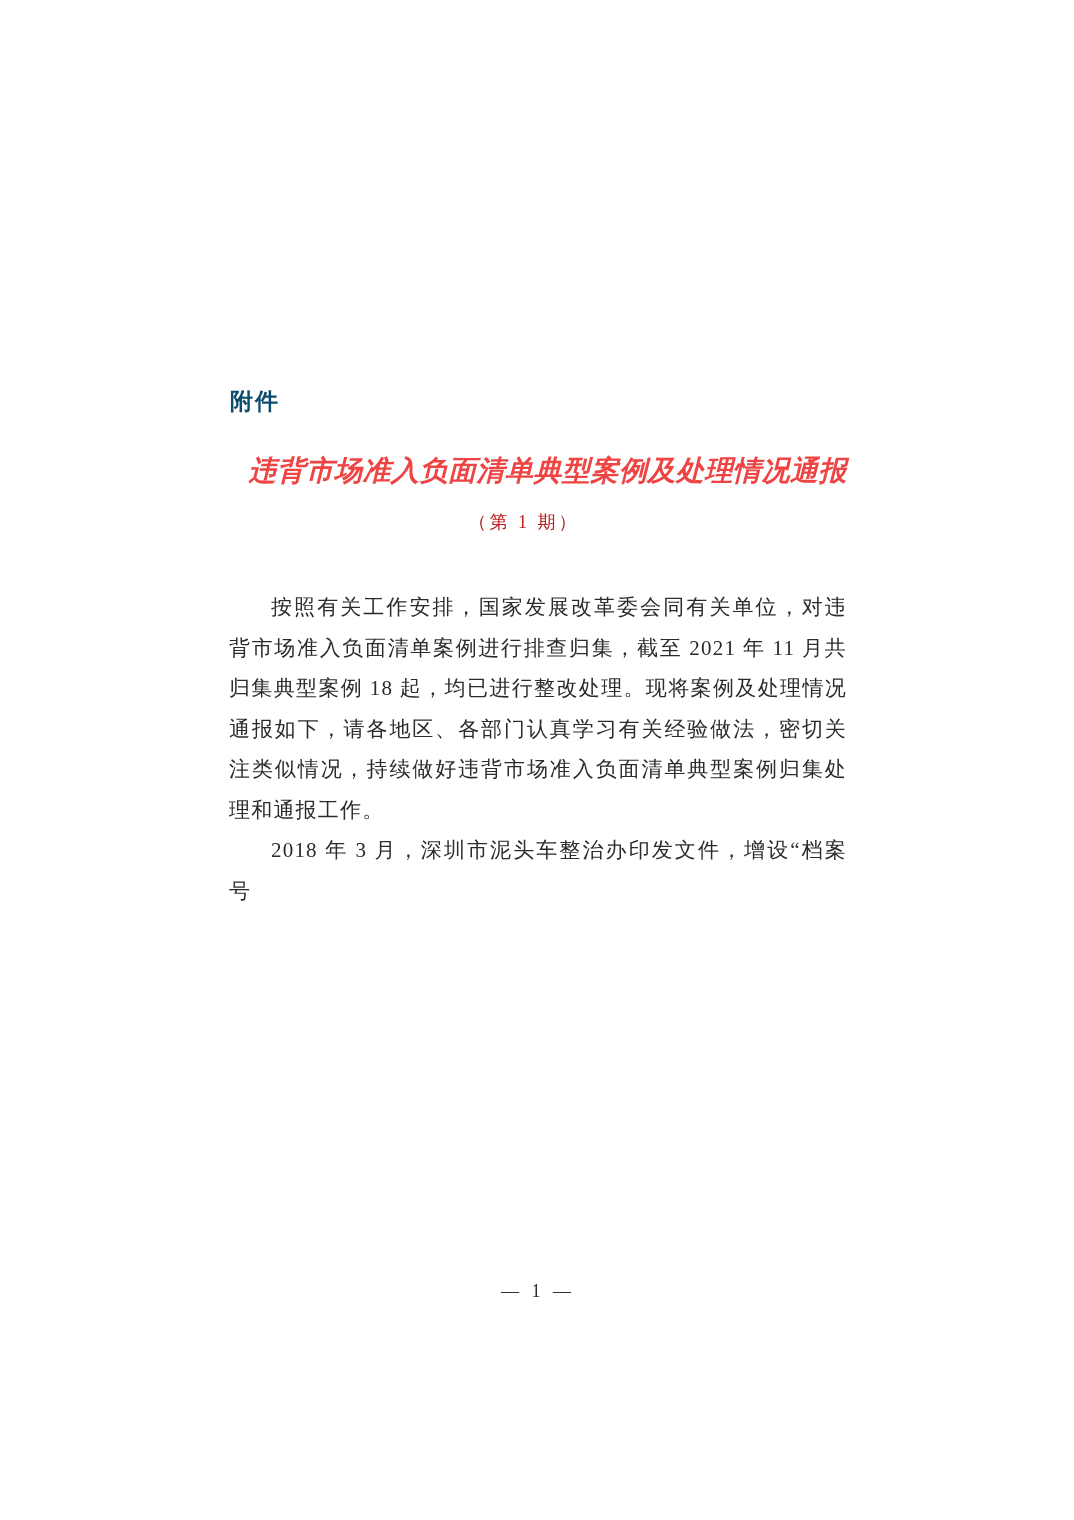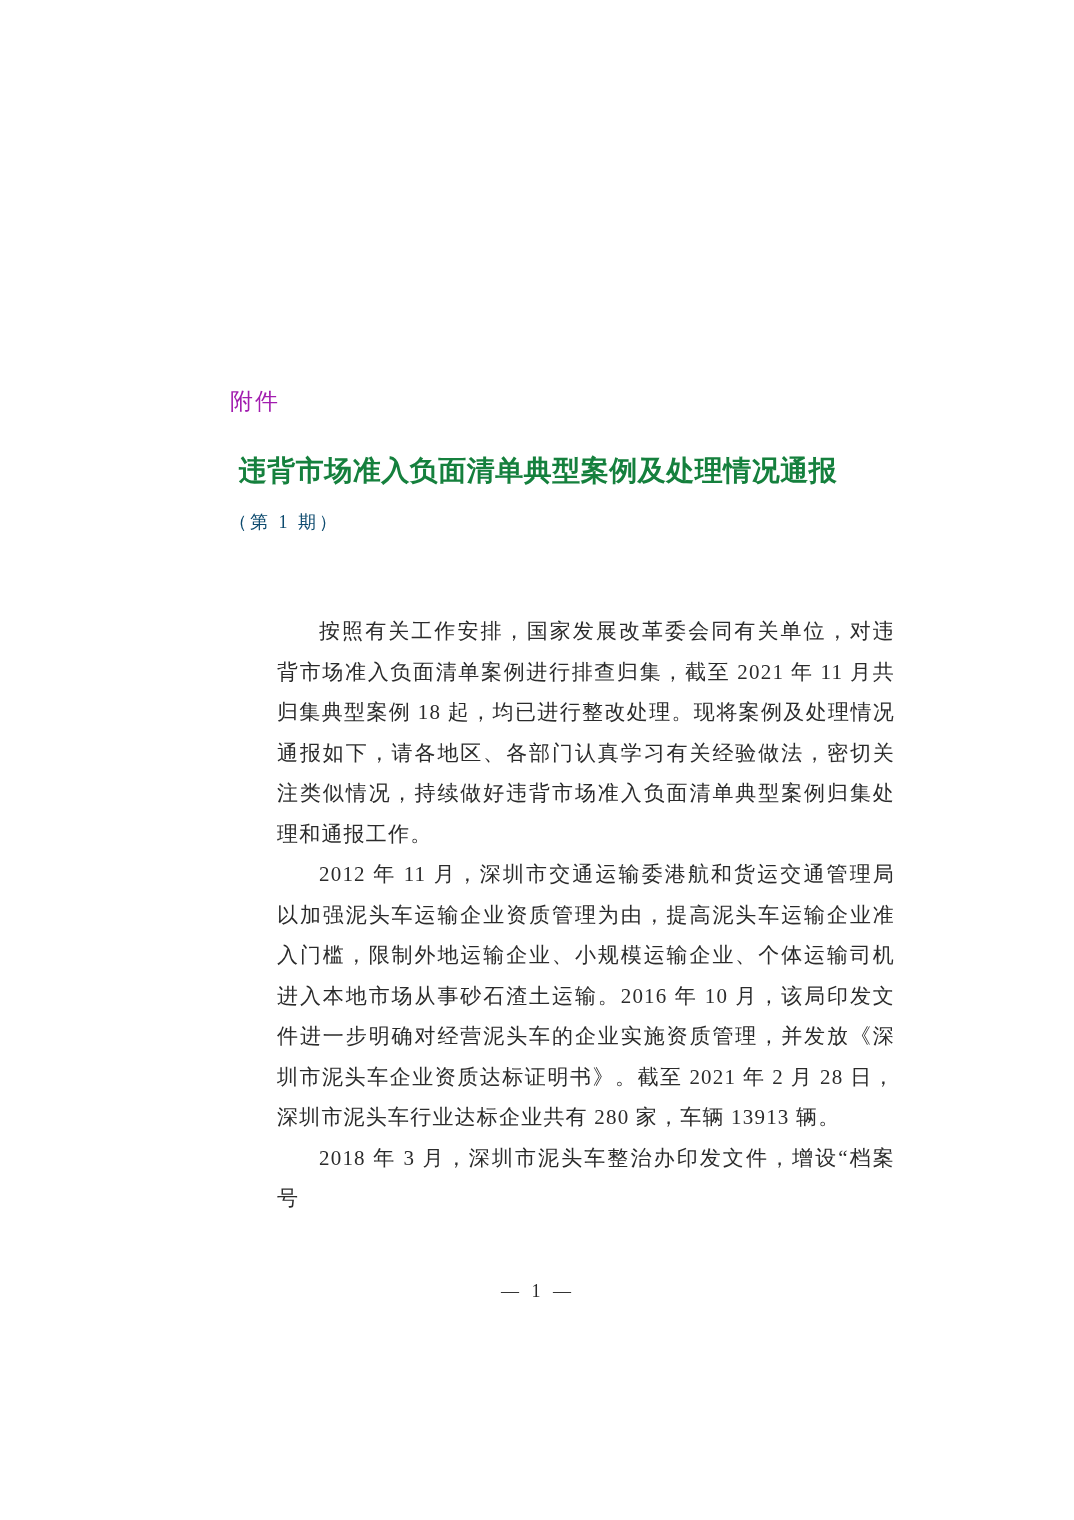--- a/index.html
+++ b/index.html
@@ -15,58 +15,59 @@
     background: #ffffff;
     overflow: hidden;
     font-family: "Liberation Serif", "DejaVu Serif", serif;
     color: #262626;
   }
   .attachment-label {
     position: absolute;
     left: 230px;
     top: 386px;
     font-family: "Liberation Sans", "DejaVu Sans", sans-serif;
-    font-weight: 400;
+    font-weight: 700;
     font-size: 23px;
     letter-spacing: 2px;
-    color: #a21caf;
+    color: #0c4a6e;
   }
   .doc-title {
     position: absolute;
     left: 229px;
     top: 452px;
     width: 618px;
-    text-align: center;
+    text-align: right;
     font-weight: 700;
     font-size: 28px;
     letter-spacing: 0.5px;
-    color: #15803d;
+    color: #ef4444;
     white-space: nowrap;
+    font-style: italic;
   }
   .doc-subtitle {
     position: absolute;
-    left: 229px;
+    left: 215px;
     top: 510px;
     width: 618px;
+    text-align: center;
     font-size: 18px;
     letter-spacing: 3px;
-    color: #0c4a6e;
+    color: #b91c1c;
   }
   .doc-body {
     position: absolute;
     left: 229px;
-    top: 611px;
+    top: 587px;
     width: 618px;
     font-size: 21px;
     line-height: 40.5px;
     text-align: justify;
     text-justify: inter-ideograph;
     letter-spacing: 1.2px;
     color: #2b2b2b;
-    margin-left: 48px;
   }
   .doc-body p {
     margin: 0;
     padding: 0;
     text-indent: 2em;
   }
   .case-heading {
     font-family: "Liberation Sans", "DejaVu Sans", sans-serif;
     font-weight: 700;
     color: #1d1d1d;
@@ -89,19 +90,18 @@
 <div class="page">
 
   <div class="attachment-label">附件</div>
 
   <div class="doc-title">违背市场准入负面清单典型案例及处理情况通报</div>
 
   <div class="doc-subtitle">（第 1 期）</div>
 
   <div class="doc-body">
     <p>按照有关工作安排，国家发展改革委会同有关单位，对违背市场准入负面清单案例进行排查归集，截至 2021 年 11 月共归集典型案例 18 起，均已进行整改处理。现将案例及处理情况通报如下，请各地区、各部门认真学习有关经验做法，密切关注类似情况，持续做好违背市场准入负面清单典型案例归集处理和通报工作。</p>
-    <p>2012 年 11 月，深圳市交通运输委港航和货运交通管理局以加强泥头车运输企业资质管理为由，提高泥头车运输企业准入门槛，限制外地运输企业、小规模运输企业、个体运输司机进入本地市场从事砂石渣土运输。2016 年 10 月，该局印发文件进一步明确对经营泥头车的企业实施资质管理，并发放《深圳市泥头车企业资质达标证明书》。截至 2021 年 2 月 28 日，深圳市泥头车行业达标企业共有 280 家，车辆 13913 辆。</p>
     <p>2018 年 3 月，深圳市泥头车整治办印发文件，增设“档案号</p>
   </div>
 
   <div class="page-number">— 1 —</div>
 
 </div>
 
 </body></html>

